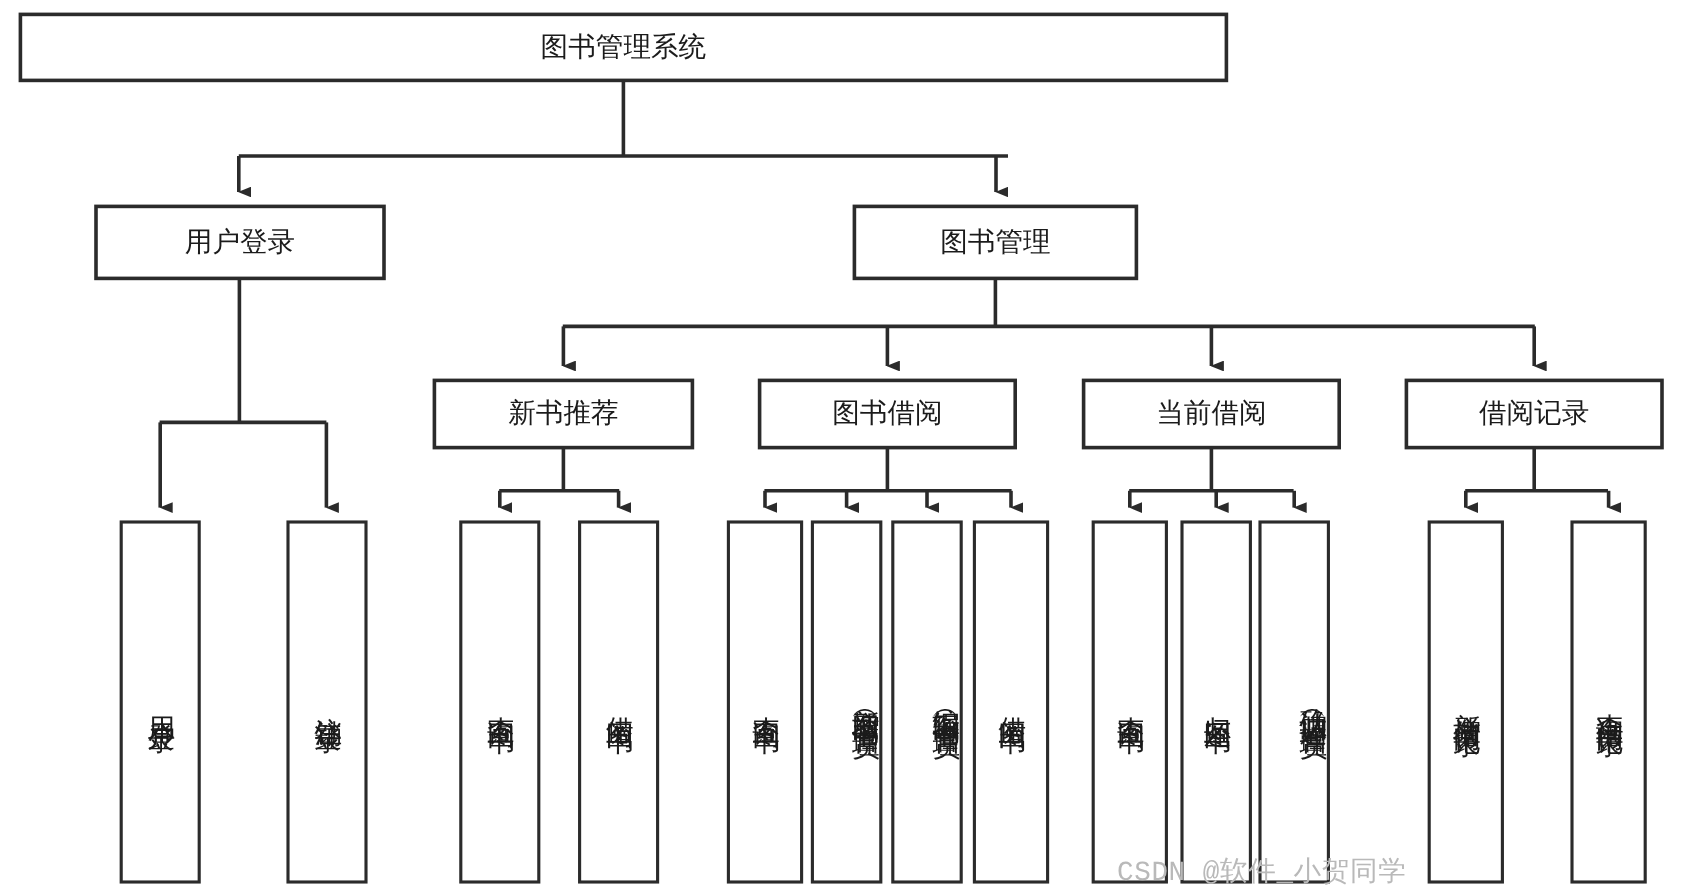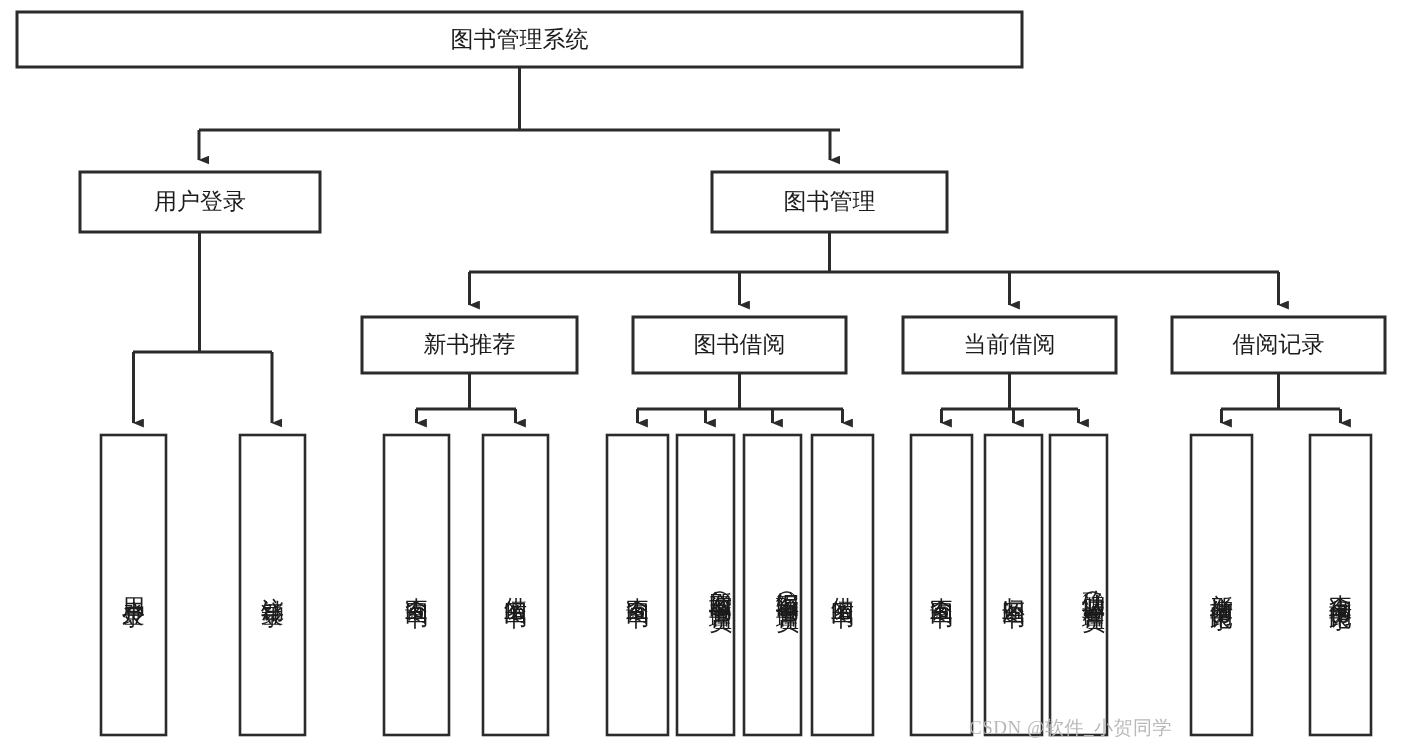--- a/index.html
+++ b/index.html
@@ -67,22 +67,22 @@
     letter-spacing: 3px;
     color: #1b1b1b;
     white-space: nowrap;
     pointer-events: none;
     text-align: center;
   }
   .watermark {
     position: absolute;
     right: 8px;
     bottom: 6px;
-    font-family: Liberation Serif, serif;
-    font-size: 19px;
+    font-family: Liberation Mono, monospace;
+    font-size: 23px;
     color: #b9b9b9;
     letter-spacing: 0.5px;
     user-select: none;
   }
 </style>
 </head>
 <body>
 
 <div id="diagram-root">
 

